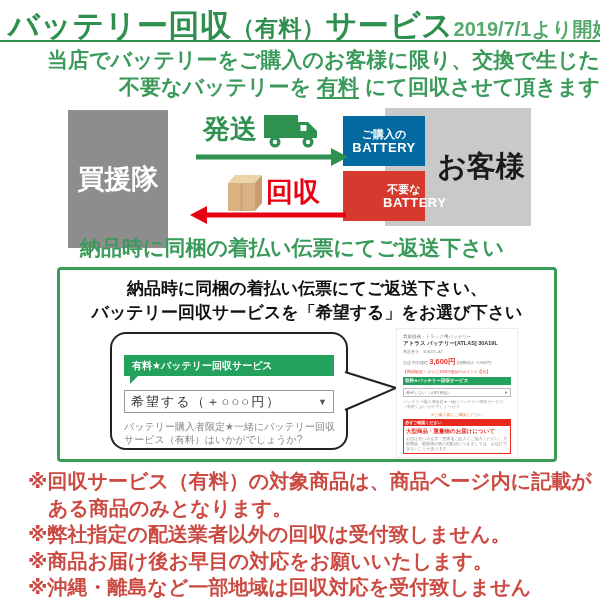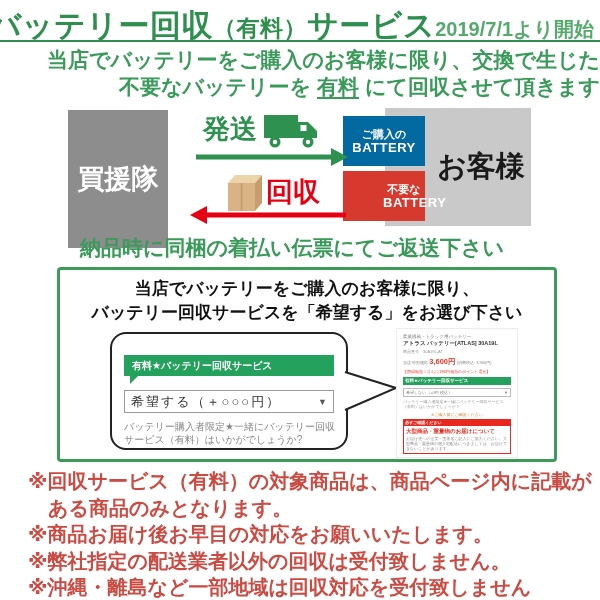--- a/index.html
+++ b/index.html
@@ -1,21 +1,21 @@
 <!DOCTYPE html>
 <html><head>
 <meta charset="utf-8">
 <style>
   * { margin:0; padding:0; box-sizing:border-box; }
   html,body { background:#ffffff; }
   body { font-family:"Liberation Sans","DejaVu Sans",sans-serif; }
   #app { position:relative; width:600px; height:600px; background:#fff; overflow:hidden; }
 
   
-  .hdr { position:absolute; top:5px; left:8px; right:6px; display:flex; align-items:baseline;justify-content:flex-end; }
+  .hdr { position:absolute; top:5px; left:8px; right:6px; display:flex; align-items:baseline; }
   .hdr-title { font-weight:bold; color:#2e8f4e; font-size:31px; letter-spacing:0.5px; white-space:nowrap; }
   .hdr-title .paren { font-size:23px; }
   .hdr-date { margin-left:auto; color:#55a96d; font-size:20px; font-weight:600; white-space:nowrap; }
   .hdr-rule { position:absolute; top:40px; left:0; width:600px; height:2px; background:#2e8f4e; }
 
   .subtitle { position:absolute; top:46px; left:0; width:600px; text-align:right;
               color:#3a9a5a; font-weight:bold; font-size:21px; line-height:27px; }
   .subtitle .em { text-decoration:underline; text-underline-offset:3px; margin:0 6px; }
 
   
@@ -145,21 +145,21 @@
     <svg class="collect-arrow" width="156" height="22" viewBox="0 0 156 22">
       <line x1="15" y1="11" x2="156" y2="11" stroke="#e60012" stroke-width="5"></line>
       <polygon points="17,2 0,11 17,20" fill="#e60012"></polygon>
     </svg>
   </div>
 
   <div class="return-note">納品時に同梱の着払い伝票にてご返送下さい</div>
 
   <div class="ibox">
     <div class="ibox-title">
-      <div>当店でバッテリーをご購入のお客様に限り、</div>
+      <div>納品時に同梱の着払い伝票にてご返送下さい、</div>
       <div>バッテリー回収サービスを「希望する」をお選び下さい</div>
     </div>
 
     <div class="bubble">
       <div class="svc-bar">有料★バッテリー回収サービス</div>
       <div class="svc-tail"></div>
       <div class="sel">
         <span>希望する（＋○○○円）</span>
         <span class="chev">▼</span>
       </div>
@@ -189,18 +189,18 @@
       <div class="t-alert-bar">必ずご確認ください</div>
       <div class="t-alert">
         <div class="t-alert-title">大型商品・重量物のお届けについて</div>
         <div class="t-alert-body">お届け先への企業・団体名ご記入にご協力ください。大型商品・重量物の個人宅配送につきましては、お届けできないことがあります。</div>
       </div>
     </div>
   </div>
 
   <div class="notes">
     <p>※回収サービス（有料）の対象商品は、商品ページ内に記載がある商品のみとなります。</p>
+    <p>※弊社指定の配送業者以外の回収は受付致しません。</p>
     <p>※商品お届け後お早目の対応をお願いいたします。</p>
-    <p>※弊社指定の配送業者以外の回収は受付致しません。</p>
     <p>※沖縄・離島など一部地域は回収対応を受付致しません</p>
   </div>
 
 </div>
 
 </body></html>

